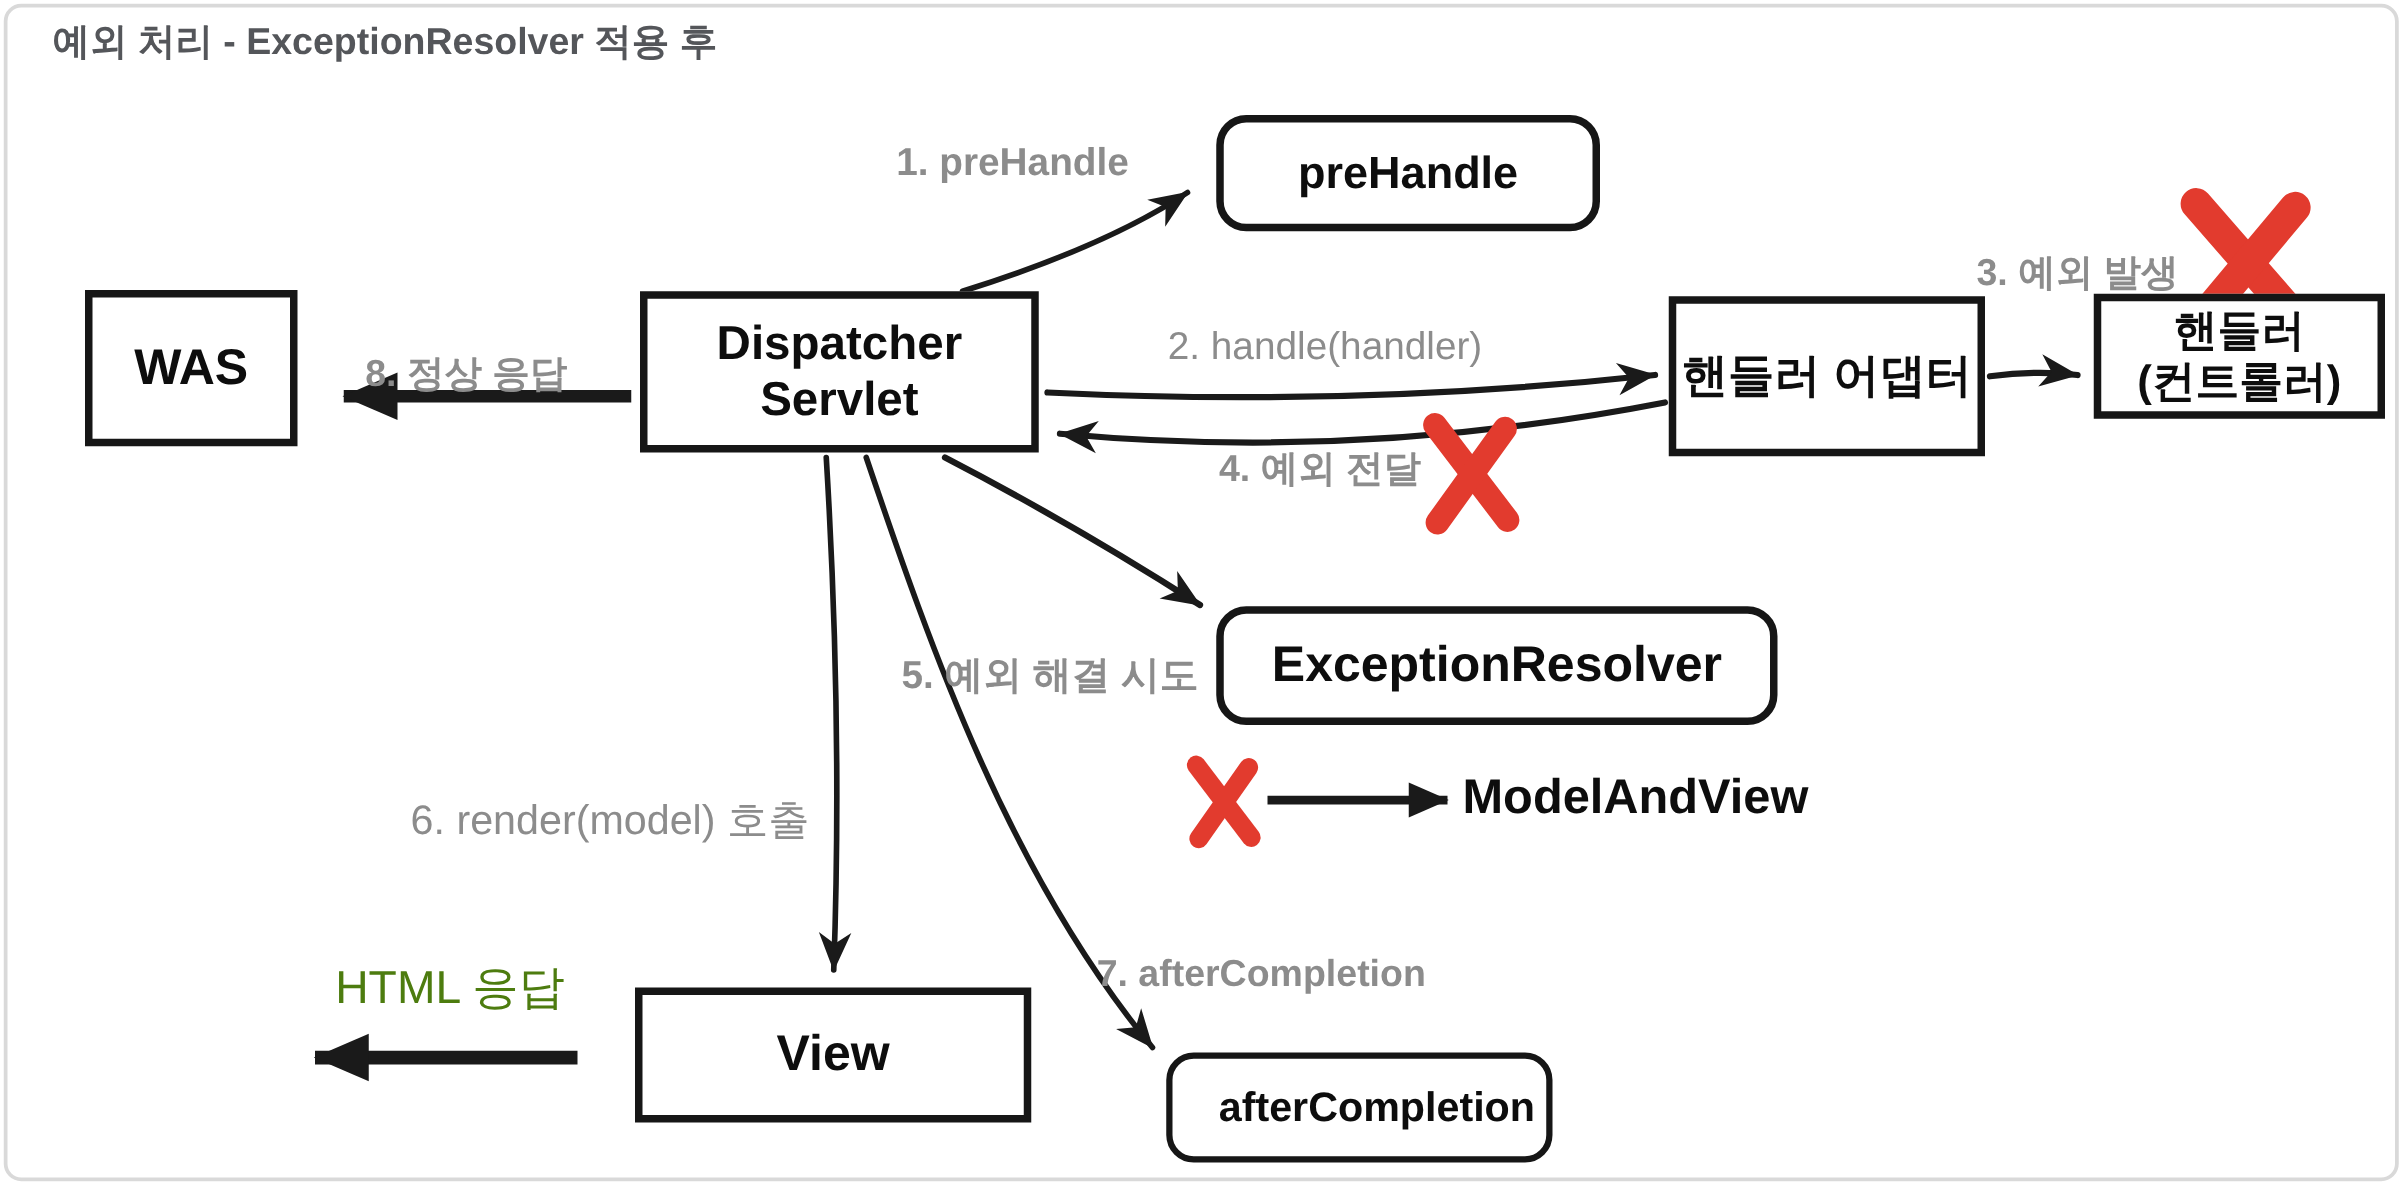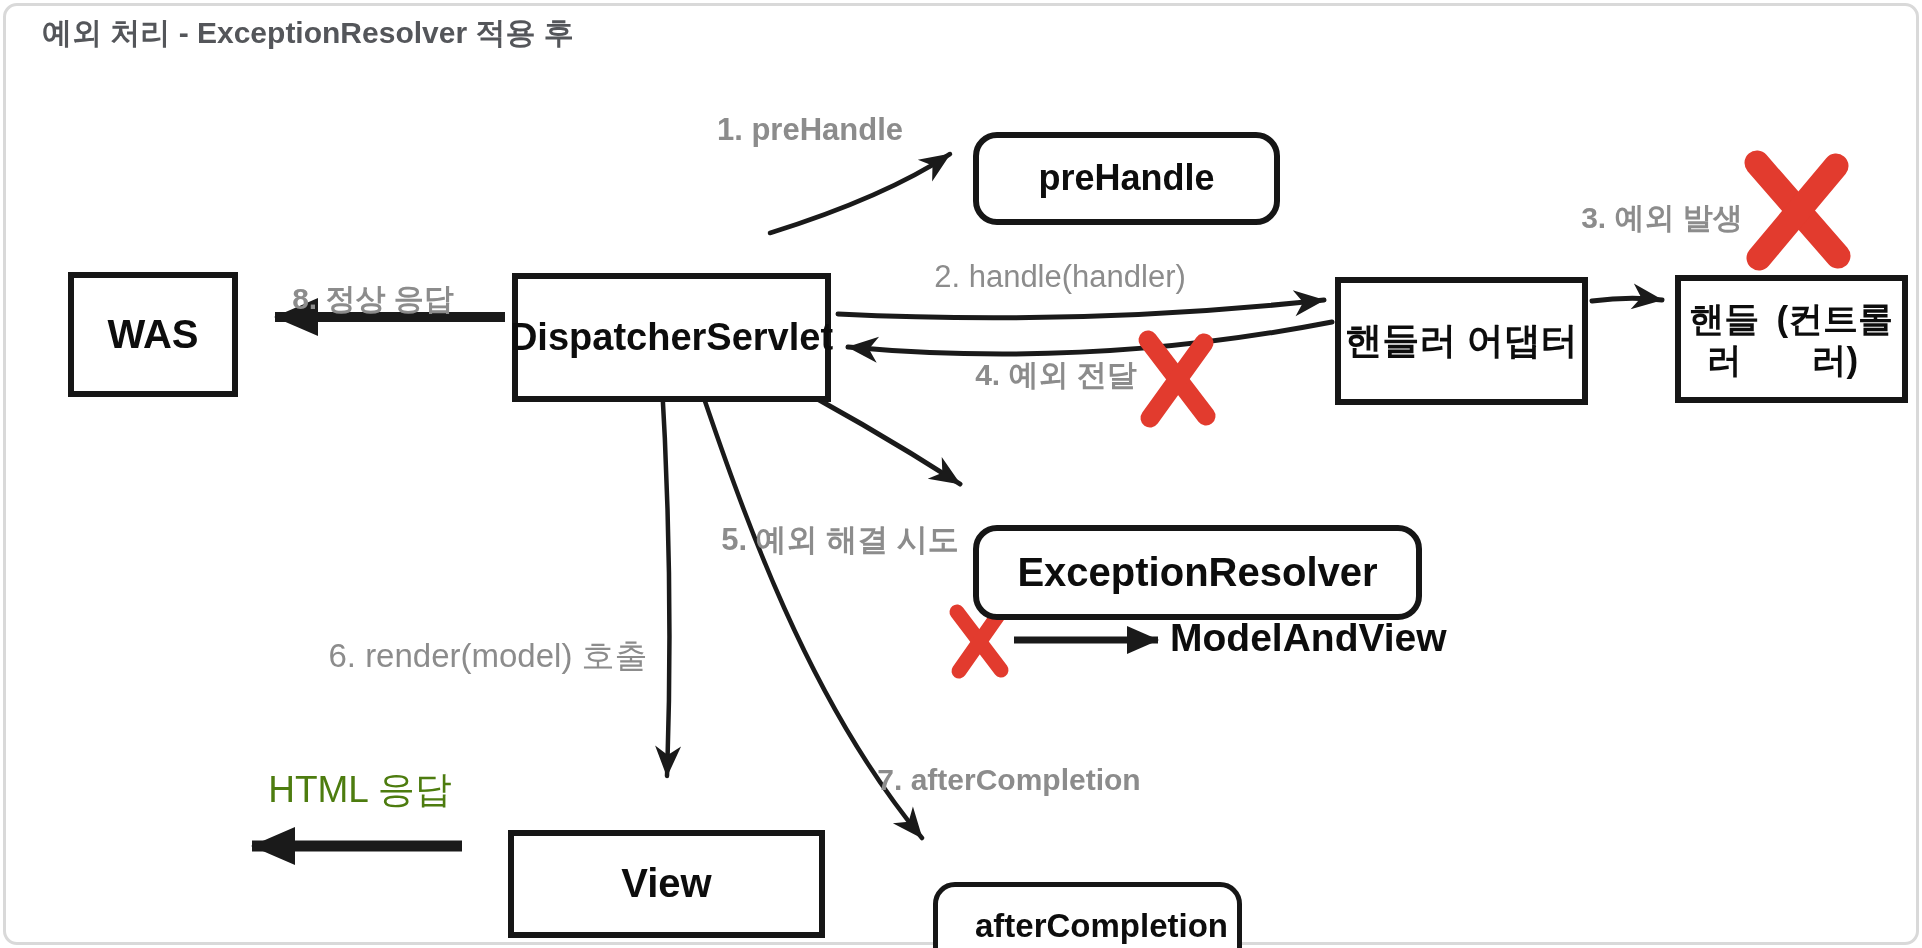--- a/index.html
+++ b/index.html
@@ -8,34 +8,34 @@
     font-family:"Liberation Sans","DejaVu Sans",sans-serif;
   }
   .frame{position:absolute;inset:3px;border:3px solid #d9d9d9;border-radius:14px;pointer-events:none;}
   .title{
     position:absolute;left:14px;top:13px;font-size:30px;font-weight:bold;color:#54565a;
     letter-spacing:0px;white-space:nowrap;margin-left:28px;
   }
   .node{
     position:absolute;background:#ffffff;border:6px solid #161616;color:#0d0d0d;
     display:flex;align-items:center;justify-content:center;text-align:center;
-    font-weight:bold;box-sizing:border-box;line-height:1.18;margin-top:40px;
+    font-weight:bold;box-sizing:border-box;line-height:1.18;
   }
   .rounded{border-radius:24px;}
   .lbl{
     position:absolute;color:#8c8c8c;white-space:nowrap;transform:translateX(-50%);
     font-weight:bold;
   }
   .lbl.reg{font-weight:400;}
   .mav{
     position:absolute;left:1170px;top:616px;font-size:39px;font-weight:bold;color:#0d0d0d;
     white-space:nowrap;
   }
   svg.overlay{position:absolute;left:0;top:0;width:1922px;height:948px;pointer-events:none;}
-  .two-line{flex-direction:row;}
+  .two-line{flex-direction:column;}
 </style>
 </head>
 <body>
 
 <div class="stage">
 
   <svg class="overlay" viewBox="0 0 1922 948">
     <defs>
       <marker id="mh-sketch" markerUnits="userSpaceOnUse" markerWidth="38" markerHeight="34" refX="33" refY="16" orient="auto">
         <path d="M3,3 L34,16 L3,29 L12,16 Z" fill="#1a1a1a"></path>
@@ -98,21 +98,21 @@
   </div>
 
   <div class="node rounded" style="left:973px;top:92px;width:307px;height:93px;font-size:36px;">
     <span>preHandle</span>
   </div>
 
   <div class="node" style="left:1335px;top:237px;width:253px;height:128px;font-size:37px;">
     <span>핸들러 어댑터</span>
   </div>
 
-  <div class="node two-line" style="left:1675px;top:235px;width:233px;height:128px;font-size:35px;">
+  <div class="node two-line" style="left:1675px;top:235px;width:233px;height:100px;font-size:35px;">
     <span>핸들러</span>
     <span>(컨트롤러)</span>
   </div>
 
   <div class="node rounded" style="left:973px;top:485px;width:449px;height:95px;font-size:40px;">
     <span>ExceptionResolver</span>
   </div>
 
   <div class="node" style="left:508px;top:790px;width:317px;height:108px;font-size:40px;justify-content:center;">
     <span>View</span>

